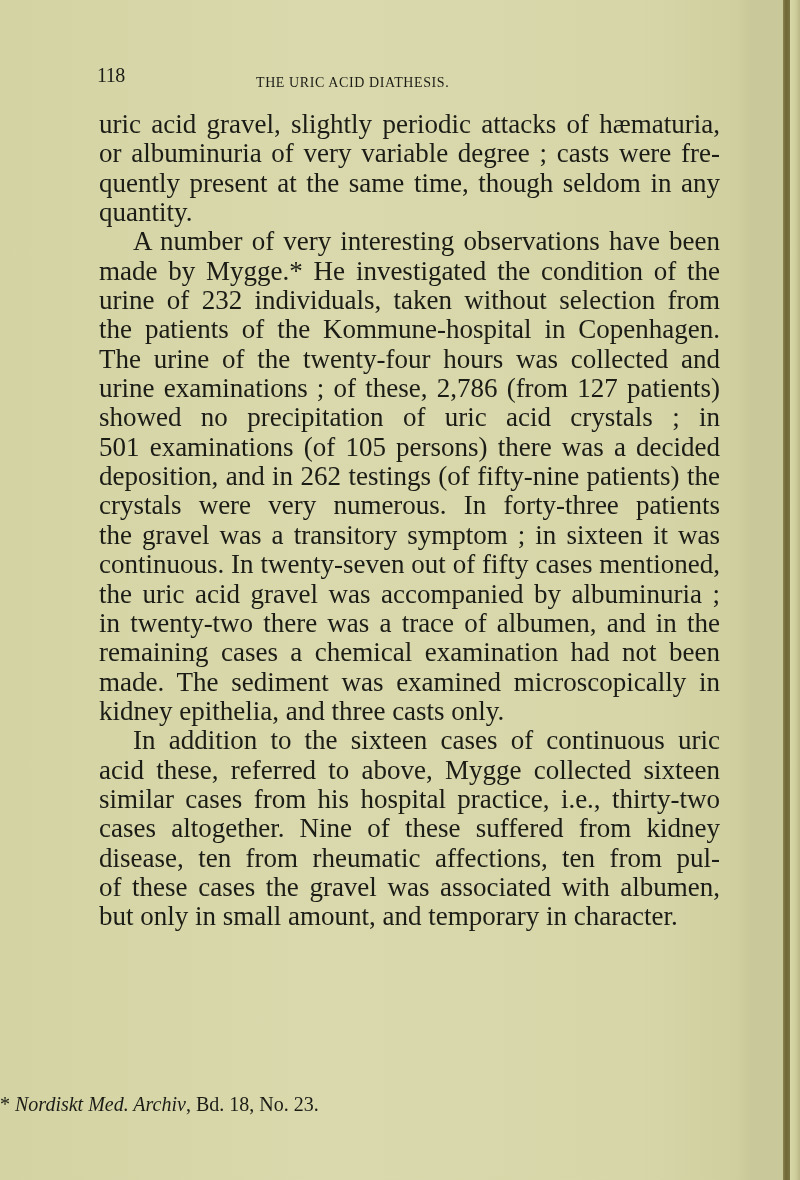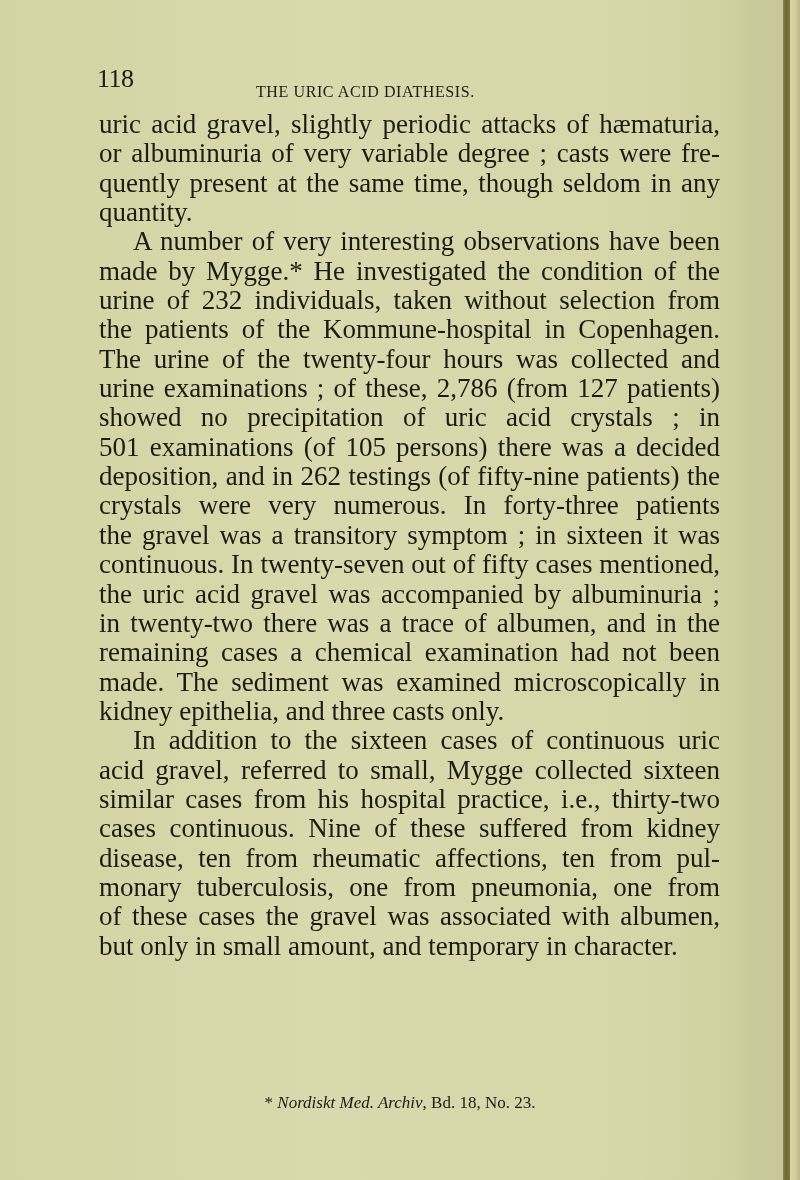--- a/index.html
+++ b/index.html
@@ -15,38 +15,38 @@
     background: linear-gradient(90deg, #8c8450 0%, #6f6836 40%, #7b7443 100%);
   }
   .page-edge-outer {
     position: absolute; top: 0; bottom: 0; left: 790px; width: 10px;
     background: linear-gradient(90deg, #d8d7a8 0%, #cdcc9a 60%, #b9b785 100%);
   }
   .header {
     position: absolute; top: 64px; left: 97px; width: 625px; height: 30px;
   }
   .page-number {
-    position: absolute; left: 0; top: 0; font-size: 26px; letter-spacing: -0.5px;
+    position: absolute; left: 0; top: 0; font-size: 20px; letter-spacing: -0.5px;
   }
   .running-head {
-    position: absolute; left: 159px; top: 19px; font-size: 16px; letter-spacing: 0.6px;
+    position: absolute; left: 159px; top: 11px; font-size: 14px; letter-spacing: 0.6px;
   }
   .body-text {
     position: absolute; left: 99px; top: 110px; width: 621px;
     font-size: 27px; line-height: 29.35px;
   }
   .line {
     display: block; height: 29.35px; white-space: nowrap;
     text-align: justify; text-align-last: justify; overflow: visible;
   }
   .line.last { text-align-last: left; }
   .line.indent { padding-left: 34px; }
   .footnote {
-    position: absolute; top: 1093px; left: 0; width: 800px; text-align: center;
-    font-size: 17px;
+    position: absolute; top: 1093px; left: 0; width: 800px; text-align: left;
+    font-size: 20px;
   }
   .footnote i { font-style: italic; }
 </style>
 </head>
 <body>
 
 <div class="page-edge"></div>
 <div class="page-edge-outer"></div>
 
 <div class="header">
@@ -73,25 +73,24 @@
   <span class="line">crystals were very numerous. In forty-three patients</span>
   <span class="line">the gravel was a transitory symptom ; in sixteen it was</span>
   <span class="line">continuous. In twenty-seven out of fifty cases mentioned,</span>
   <span class="line">the uric acid gravel was accompanied by albuminuria ;</span>
   <span class="line">in twenty-two there was a trace of albumen, and in the</span>
   <span class="line">remaining cases a chemical examination had not been</span>
   <span class="line">made. The sediment was examined microscopically in</span>
   <span class="line last">kidney epithelia, and three casts only.</span>
 
   <span class="line indent">In addition to the sixteen cases of continuous uric</span>
-  <span class="line">acid gravel, referred to small, Mygge collected sixteen</span>
+  <span class="line">acid these, referred to above, Mygge collected sixteen</span>
   <span class="line">similar cases from his hospital practice, i.e., thirty-two</span>
-  <span class="line">cases continuous. Nine of these suffered from kidney</span>
+  <span class="line">cases altogether. Nine of these suffered from kidney</span>
   <span class="line">disease, ten from rheumatic affections, ten from pul-</span>
-  <span class="line">monary tuberculosis, one from pneumonia, one from</span>
   <span class="line">of these cases the gravel was associated with albumen,</span>
   <span class="line last">but only in small amount, and temporary in character.</span>
 </div>
 
 <div class="footnote">
   <span>*</span>
   <i>Nordiskt Med. Archiv</i><span>, Bd. 18, No. 23.</span>
 </div>
 
 </body></html>

